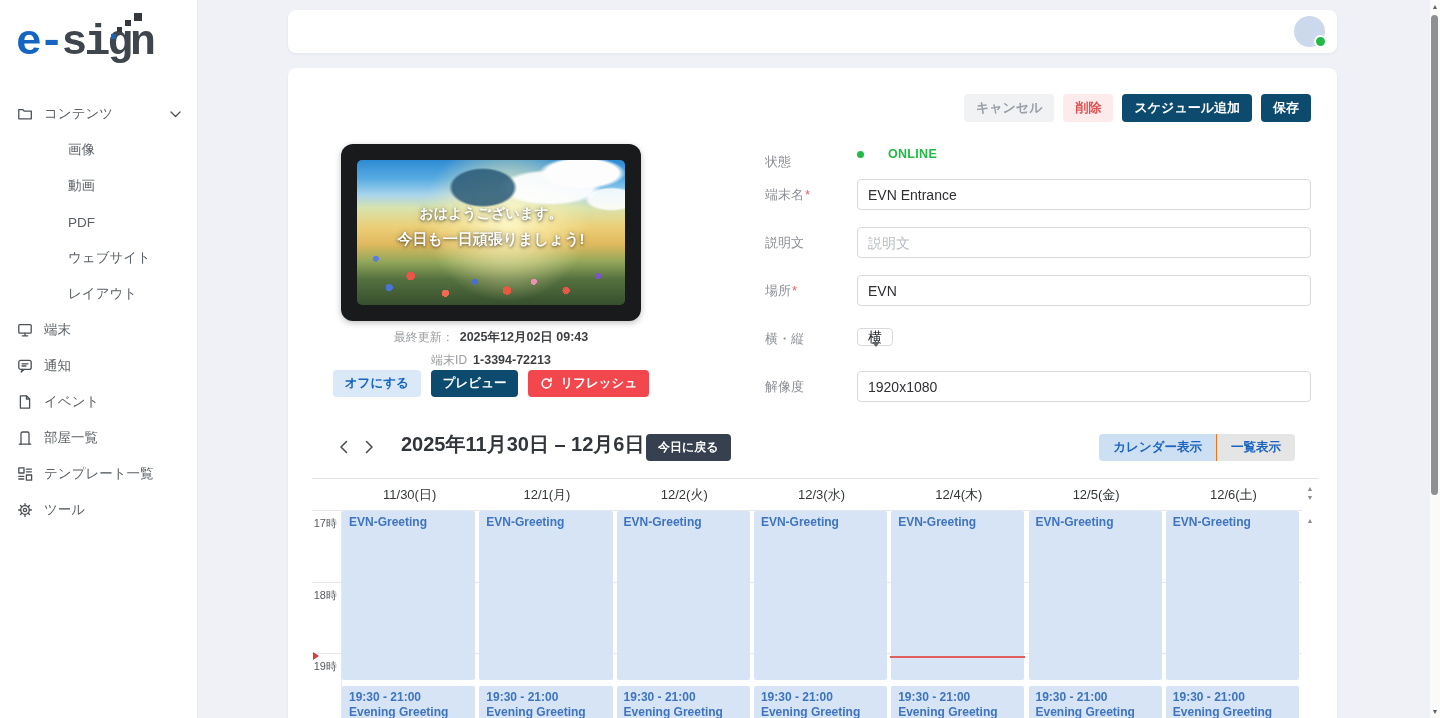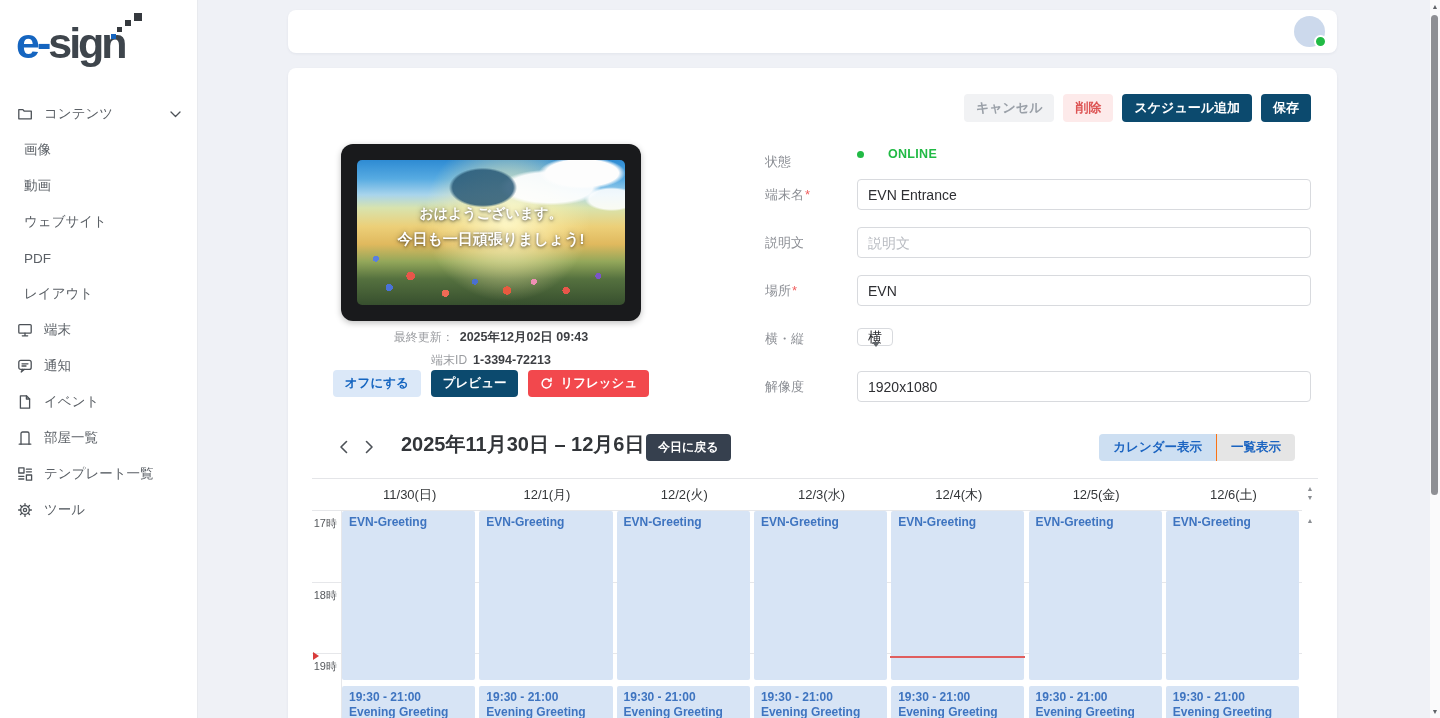--- a/index.html
+++ b/index.html
@@ -1,33 +1,33 @@
 <!DOCTYPE html>
 <html><head>
 <meta charset="utf-8">
 <style>
   html,body{margin:0;padding:0;}
   body{width:1440px;height:718px;overflow:hidden;font-family:"Liberation Sans","DejaVu Sans",sans-serif;-webkit-font-smoothing:antialiased;}
   .page{position:relative;width:1440px;height:718px;background:#eff1f6;overflow:hidden;}
 
   
   .sidebar{position:absolute;left:0;top:0;width:197px;height:718px;background:#fff;border-right:1px solid #e8eaee;z-index:5;}
-  .logo{position:absolute;left:16px;top:12px;width:170px;height:62px;font-weight:bold;font-size:43px;letter-spacing:-3px;line-height:62px;}
+  .logo{position:absolute;left:16px;top:12px;width:170px;height:62px;font-weight:bold;font-size:43px;letter-spacing:-3px;line-height:62px;font-family:Liberation Mono, monospace;}
   .logo .lp{color:#1565c0;}
   .logo .ls{color:#3e454c;}
   .logo .px{position:absolute;}
   .px1{width:5px;height:5px;background:#1565c0;left:95px;top:22px;}
   .px2{width:5px;height:5px;background:#35393e;left:101px;top:15px;}
   .px3{width:6px;height:6px;background:#35393e;left:109px;top:8px;}
   .px4{width:8px;height:8px;background:#35393e;left:118px;top:1px;}
   .nav{position:absolute;left:0;top:96px;right:0;}
   .nav-item{height:36px;display:flex;align-items:center;padding:0 16px;color:#5b6066;font-size:13.5px;cursor:pointer;}
   .nav-item .ni-icon{width:17px;height:17px;margin-right:11px;display:inline-flex;align-items:center;justify-content:center;flex:none;}
   .nav-item svg{stroke:#4c5157;fill:none;stroke-width:1.3;stroke-linecap:round;stroke-linejoin:round;}
-  .nav-sub{padding-left:24px;}
+  .nav-sub{padding-left:68px;}
   .nav-chevron{margin-left:auto;display:inline-flex;}
 
   
   .topbar{position:absolute;left:288px;top:10px;width:1049px;height:43px;background:#fff;border-radius:8px;box-shadow:0 1px 3px rgba(20,30,60,.06);}
   .avatar{position:absolute;right:12px;top:6px;width:31px;height:31px;border-radius:50%;background:#ccd9ec;}
   .avatar .presence{position:absolute;right:-2px;bottom:-1px;width:9px;height:9px;border-radius:50%;background:#21ba45;border:2px solid #fff;}
 
   
   .main-card{position:absolute;left:288px;top:68px;width:1049px;height:660px;background:#fff;border-radius:8px;box-shadow:0 1px 3px rgba(20,30,60,.06);}
 
@@ -149,24 +149,24 @@
             </svg>
         </span>
       </div>
       <div class="nav-item nav-sub">
           <span>画像</span>
         </div>
       <div class="nav-item nav-sub">
           <span>動画</span>
         </div>
       <div class="nav-item nav-sub">
+          <span>PDF</span>
+        </div>
+      <div class="nav-item nav-sub">
           <span>ウェブサイト</span>
-        </div>
-      <div class="nav-item nav-sub">
-          <span>PDF</span>
         </div>
       <div class="nav-item nav-sub">
           <span>レイアウト</span>
         </div>
 
       <div class="nav-item">
         <span class="ni-icon">
           <svg width="16" height="16" viewBox="0 0 16 16">
               <rect x="1.8" y="2.6" width="12.4" height="8.6" rx="1"></rect>
               <path d="M8 11.2v2.6M5.3 13.8h5.4"></path>

